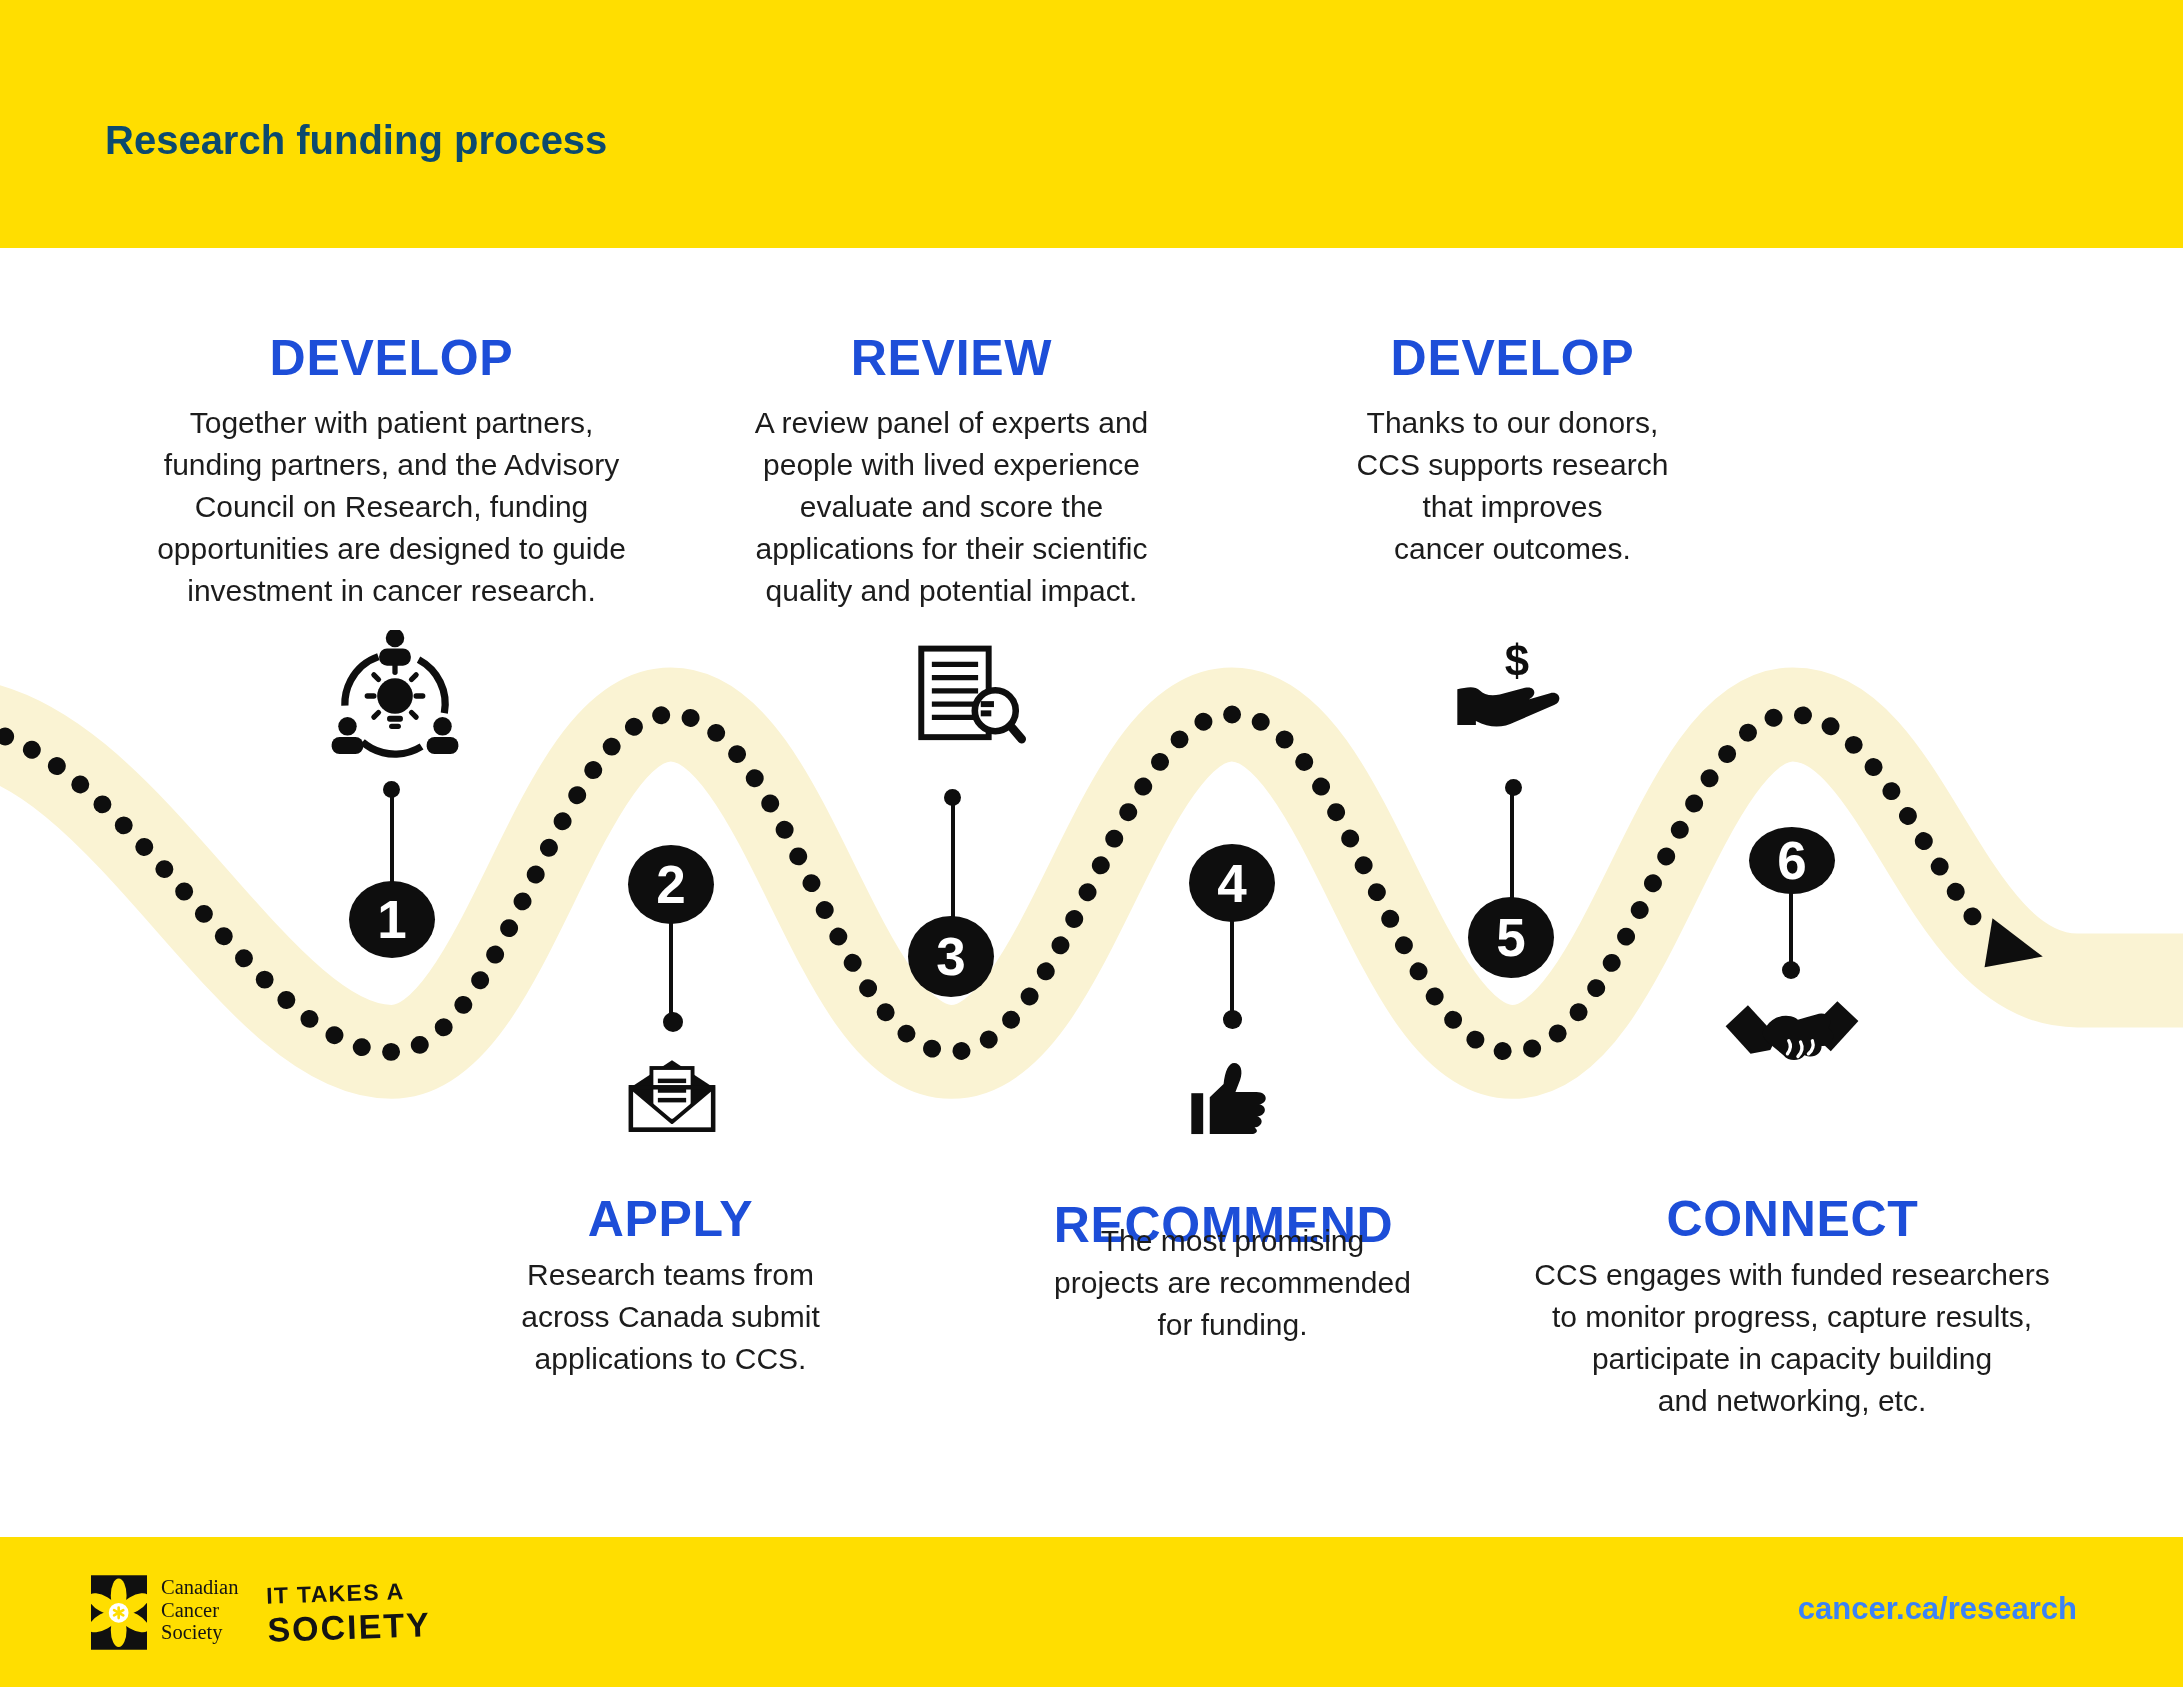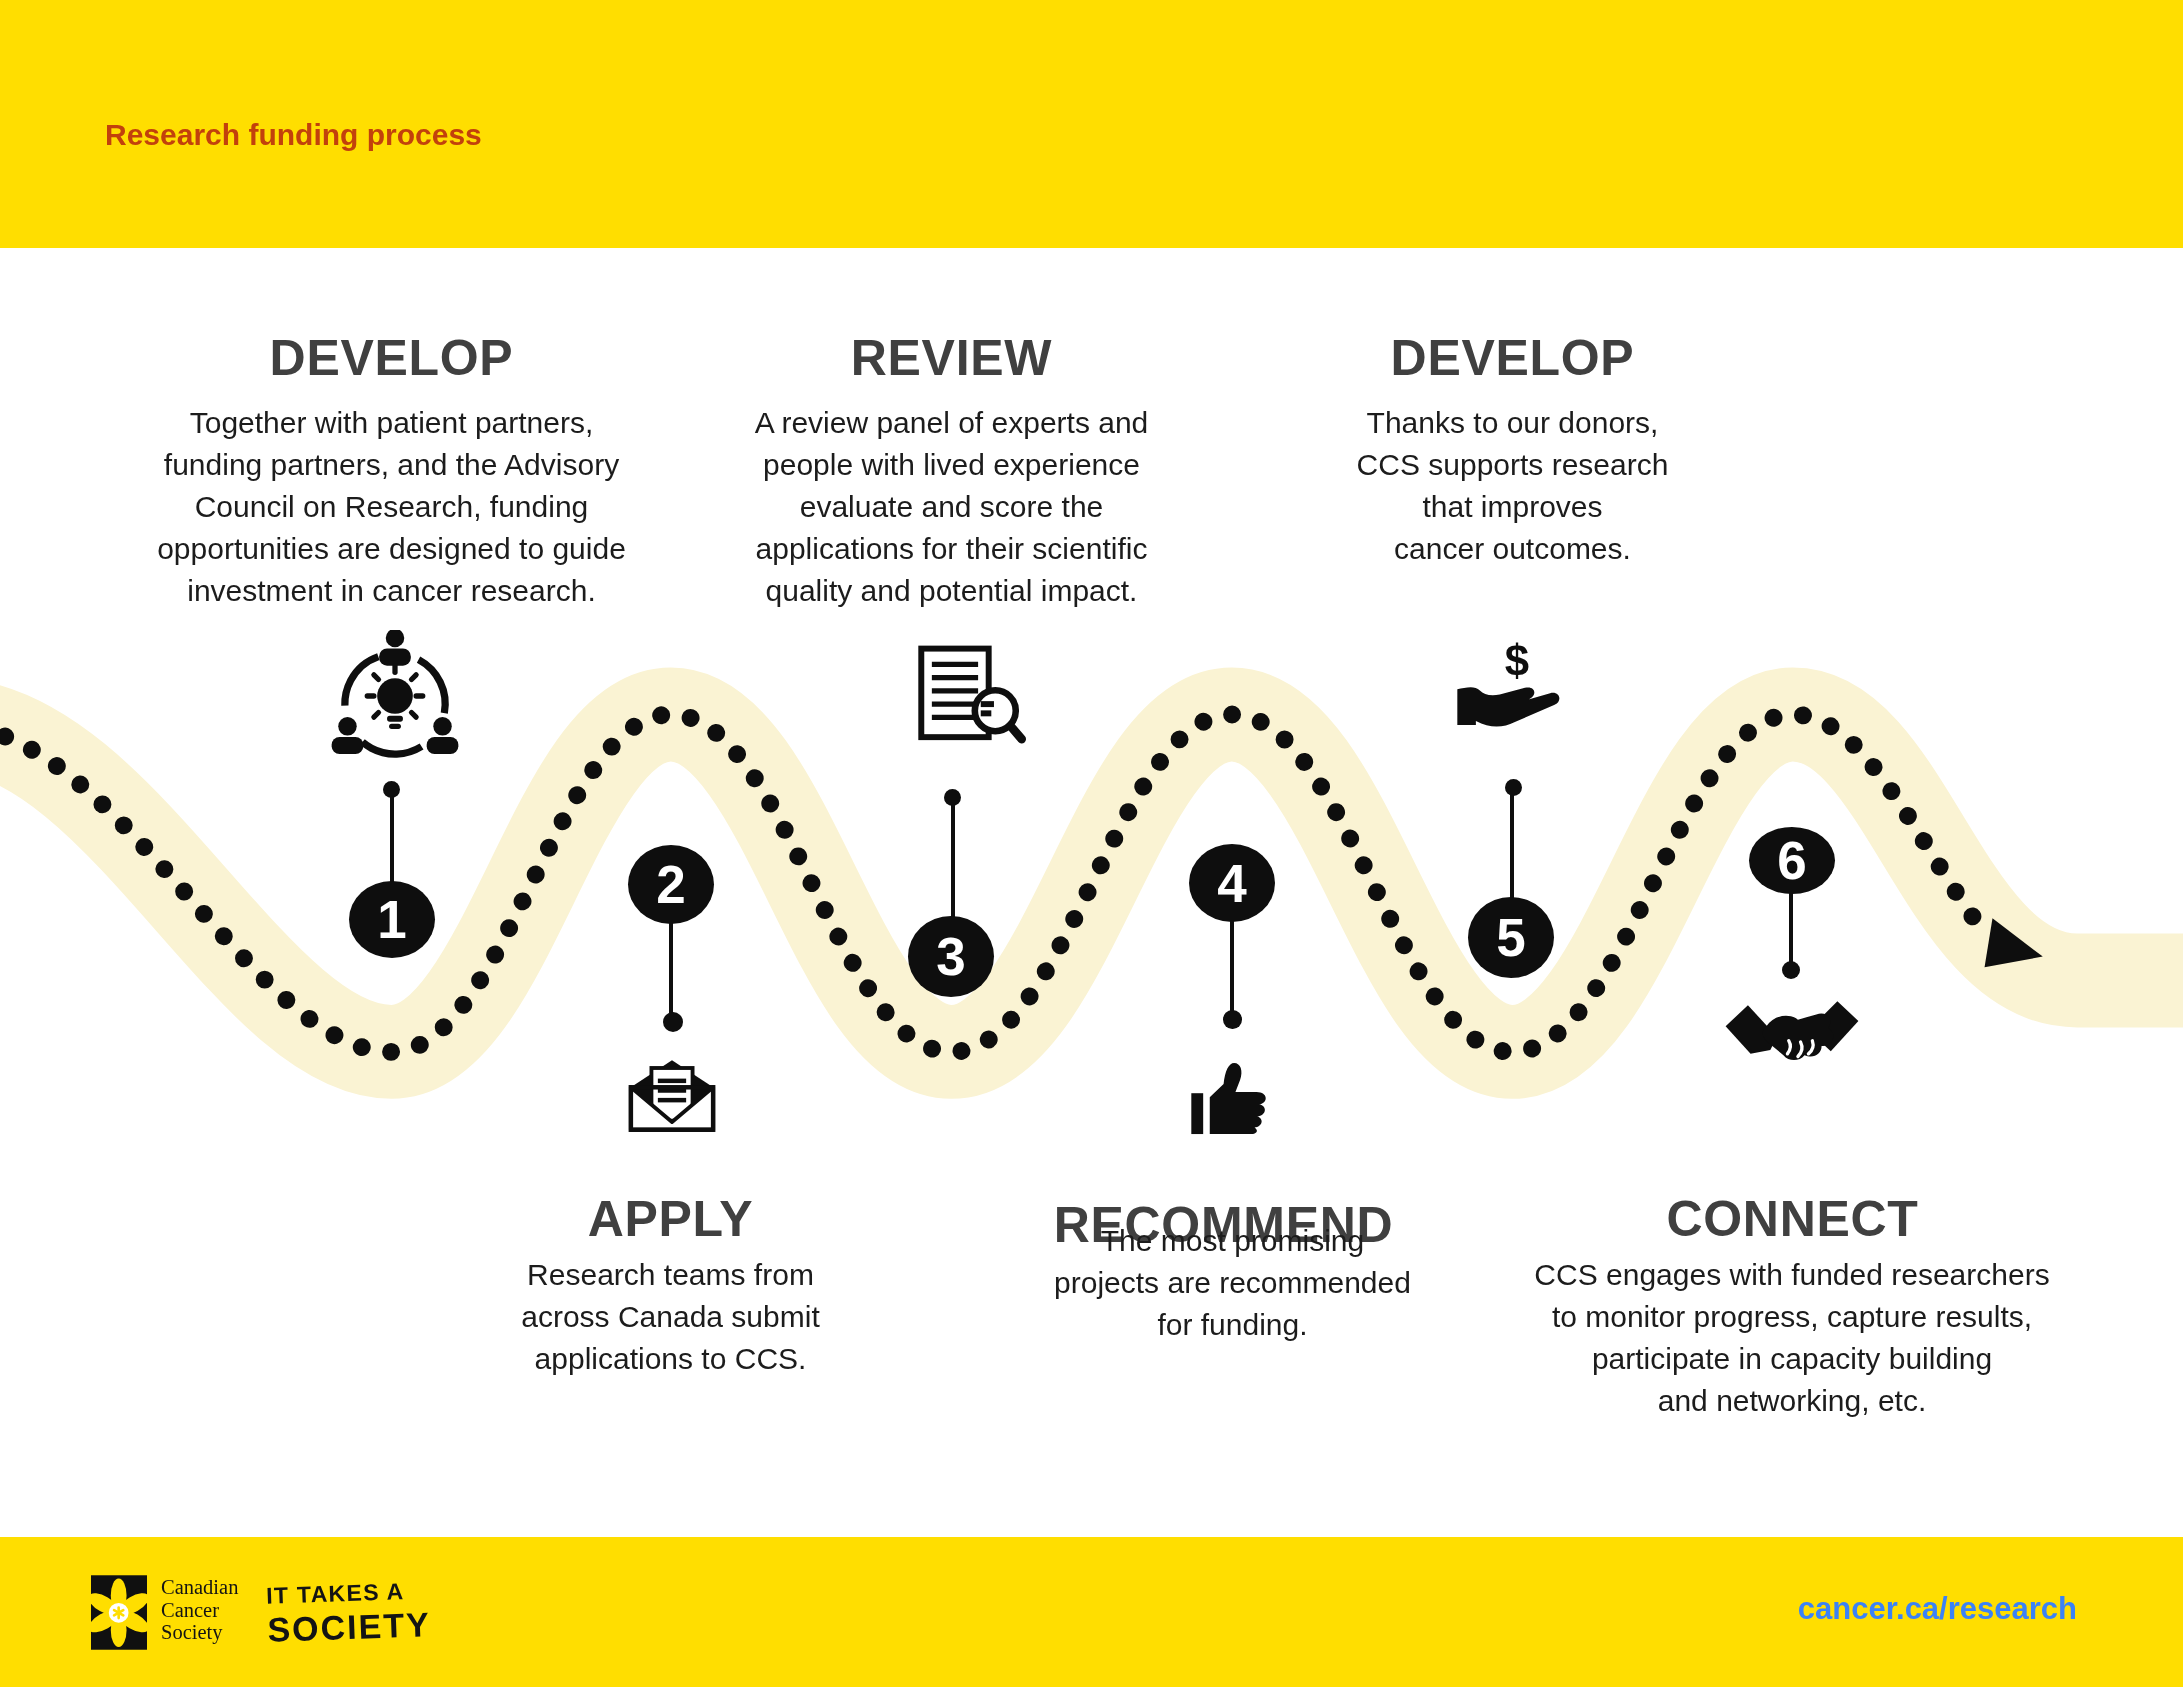--- a/index.html
+++ b/index.html
@@ -7,26 +7,26 @@
     width:2183px;height:1687px;position:relative;overflow:hidden;
     background:#ffffff;
     font-family:"Liberation Sans", sans-serif;
     color:#141414;
   }
   .band{position:absolute;left:0;width:2183px;background:#FFDE00;}
   #header-band{top:0;height:248px;}
   #footer-band{top:1537px;height:150px;}
   #page-title{
     position:absolute;left:105px;top:118px;margin:0;
-    font-size:30px;font-weight:bold;color:#c2410c;letter-spacing:0px;
+    font-size:40px;font-weight:bold;color:#0c4a6e;letter-spacing:0px;
   }
   #path-layer{position:absolute;left:0;top:0;}
   .step-title{
     position:absolute;margin:0;width:463px;text-align:center;
-    font-size:50px;font-weight:bold;color:#404040;letter-spacing:0.7px;
+    font-size:50px;font-weight:bold;color:#1d4ed8;letter-spacing:0.7px;
   }
   .step-desc{
     position:absolute;margin:0;text-align:center;
     font-size:30px;line-height:42px;color:#1c1c1c;
     white-space:pre-line;
   }
   .num-bubble{
     position:absolute;background:#0e0e0e;border-radius:50%;
     display:flex;align-items:center;justify-content:center;
     color:#ffffff;font-size:53px;font-weight:bold;

